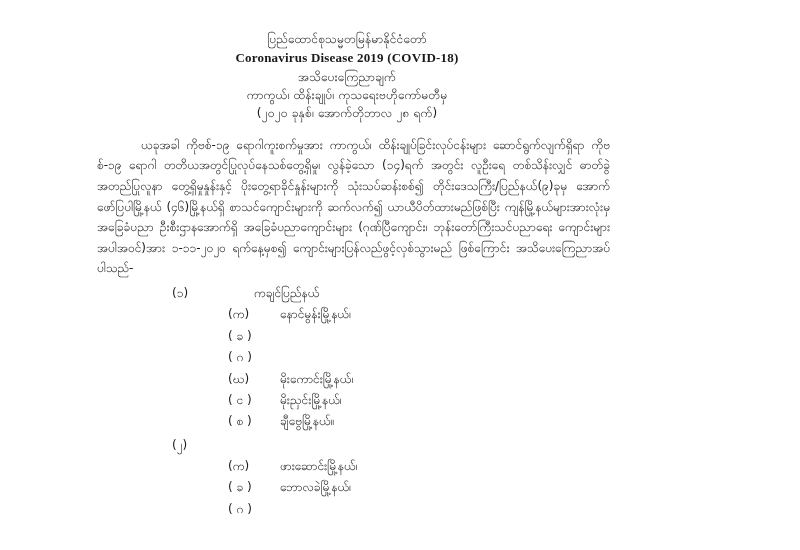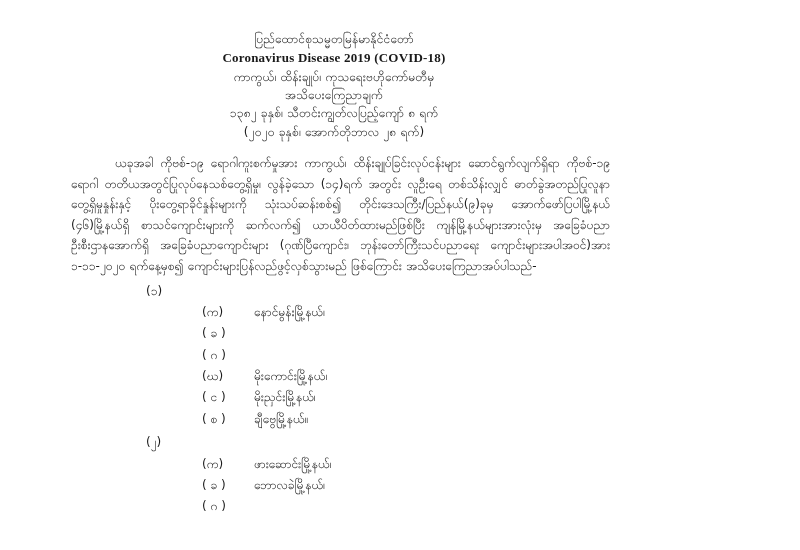--- a/index.html
+++ b/index.html
@@ -12,21 +12,21 @@
     background: #ffffff;
     font-family: "DejaVu Sans", "Liberation Sans", sans-serif;
     color: #1a1a1a;
     overflow: hidden;
   }
   .page {
     position: relative;
     width: 668px;
     height: 550px;
     box-sizing: border-box;
-    padding: 30px 58px 0 58px;
+    padding: 30px 58px 0 84px;
     background: #ffffff;
   }
   .header-block {
     text-align: center;
     line-height: 1.52;
   }
   .header-line {
     font-size: 12.5px;
     letter-spacing: 0.2px;
     white-space: nowrap;
@@ -91,35 +91,35 @@
   }
 </style>
 </head>
 <body>
 
 <div class="page">
 
   <div class="header-block">
     <div class="header-line mm">ပြည်ထောင်စုသမ္မတမြန်မာနိုင်ငံတော်</div>
     <div class="header-line latin">Coronavirus Disease 2019 (COVID-18)</div>
+    <div class="header-line mm">အသိပေးကြေညာချက်</div>
     <div class="header-line mm">ကာကွယ်၊ ထိန်းချုပ်၊ ကုသရေးဗဟိုကော်မတီမှ</div>
-    <div class="header-line mm">အသိပေးကြေညာချက်</div>
-    <div class="header-line mm date-line">၁၃၈၂ ခုနှစ်၊ သီတင်းကျွတ်လပြည့်ကျော် ၈ ရက်</div>
     <div class="header-line mm date-line">(၂၀၂၀ ခုနှစ်၊ အောက်တိုဘာလ ၂၈ ရက်)</div>
   </div>
 
   <div class="body-block">
     <div class="body-para">ယခုအခါ ကိုဗစ်-၁၉ ရောဂါကူးစက်မှုအား ကာကွယ်၊ ထိန်းချုပ်ခြင်းလုပ်ငန်းများ ဆောင်ရွက်လျက်ရှိရာ ကိုဗစ်-၁၉ ရောဂါ တတိယအတွင်ပြုလုပ်နေသစ်တွေ့ရှိမှု၊ လွန်ခဲ့သော (၁၄)ရက် အတွင်း လူဦးရေ တစ်သိန်းလျှင် ဓာတ်ခွဲအတည်ပြုလူနာ တွေ့ရှိမှုနှုန်းနှင့် ပိုးတွေ့ရာခိုင်နှုန်းများကို သုံးသပ်ဆန်းစစ်၍ တိုင်းဒေသကြီး/ပြည်နယ်(၉)ခုမှ အောက်ဖော်ပြပါမြို့နယ် (၄၆)မြို့နယ်ရှိ စာသင်ကျောင်းများကို ဆက်လက်၍ ယာယီပိတ်ထားမည်ဖြစ်ပြီး ကျန်မြို့နယ်များအားလုံးမှ အခြေခံပညာ ဦးစီးဌာနအောက်ရှိ အခြေခံပညာကျောင်းများ (ဂုဏ်ပြီကျောင်း၊ ဘုန်းတော်ကြီးသင်ပညာရေး ကျောင်းများအပါအဝင်)အား ၁-၁၁-၂၀၂၀ ရက်နေ့မှစ၍ ကျောင်းများပြန်လည်ဖွင့်လှစ်သွားမည် ဖြစ်ကြောင်း အသိပေးကြေညာအပ်ပါသည်-</div>
   </div>
 
   <div class="list-block">
 
     <div class="list-group">
       <div class="group-head">
         <span class="group-num">(၁)</span>
+        <span class="group-label">ကချင်ပြည်နယ်</span>
       </div>
       <div class="sub-item">
         <span class="sub-num">(က)</span>
         <span class="sub-label">နောင်မွန်းမြို့နယ်၊</span>
       </div>
       <div class="sub-item">
         <span class="sub-num">( ခ )</span>
       </div>
       <div class="sub-item">
         <span class="sub-num">( ဂ )</span>

